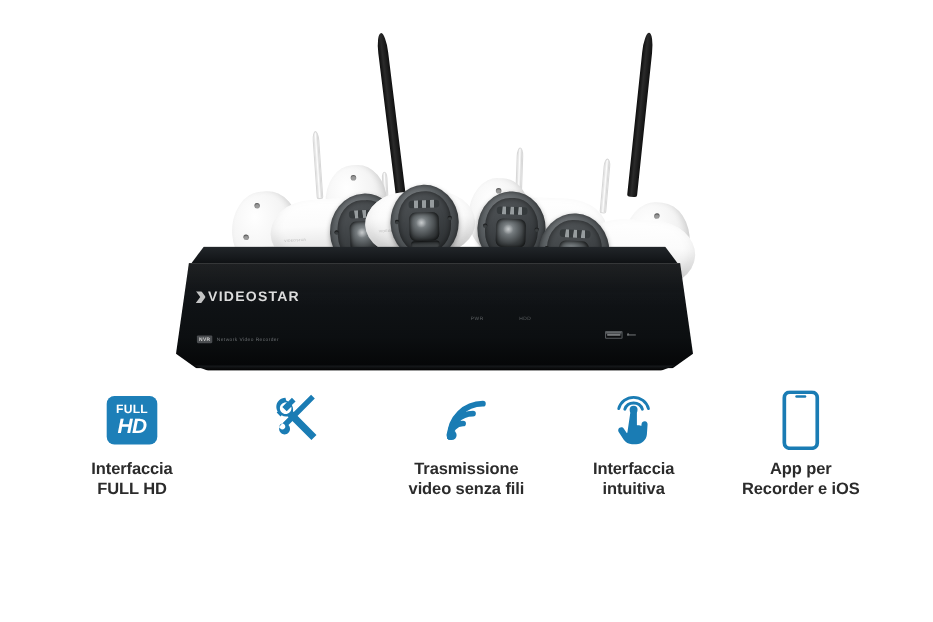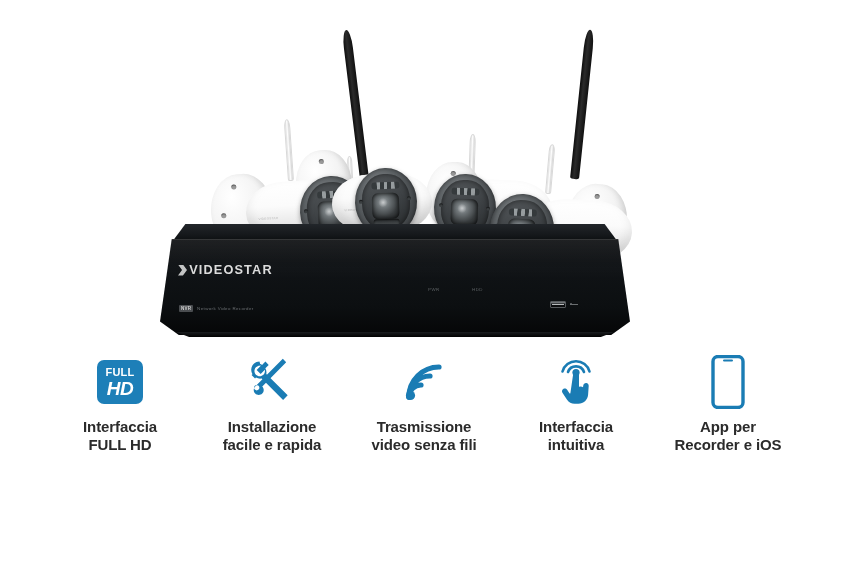--- a/index.html
+++ b/index.html
@@ -511,24 +511,20 @@
           <g fill="#1a7cb4">
 
             <path d="M14.5 4.5 c-4.6 0-8.3 3.7-8.3 8.3 0 1.6 0.45 3.1 1.25 4.35 l-0.9 0.9 3.5 3.5 0.95-0.95 c1.2 0.7 2.6 1.1 4.1 1.1 0.55 0 1.1-0.05 1.6-0.15 l21.4 21.4 4.6-4.6 -21.4-21.4 c0.1-0.5 0.15-1.05 0.15-1.6 0-1.5-0.4-2.9-1.1-4.1 l3.35-3.35 -3.3-3.3 -3.35 3.35 c-0.6-0.35-1.25-0.65-1.9-0.85 z
                      M14.5 8.6 c0.45 0 0.9 0.05 1.3 0.15 l-4.15 4.15 4.0 4.0 4.15-4.15 c0.1 0.4 0.15 0.85 0.15 1.3 0 2.9-2.35 5.25-5.25 5.25 -2.9 0-5.25-2.35-5.25-5.25 0-2.9 2.35-5.25 5.25-5.25 z"></path>
 
             <path d="M41.2 5.2 l-3.4-3.4 -22.6 22.6 -5.0 5.0 c-1.95 1.95-1.95 5.1 0 7.05 1.95 1.95 5.1 1.95 7.05 0 1.95-1.95 1.95-5.1 0-7.05 l5.0-5.0 z
                      M13.6 28.8 c1.05 1.05 1.05 2.75 0 3.8 -1.05 1.05-2.75 1.05-3.8 0 -1.05-1.05-1.05-2.75 0-3.8 1.05-1.05 2.75-1.05 3.8 0 z"></path>
           </g>
         </svg>
       </div>
-      <div class="feature-label">
-        <div>Installazione</div>
-        <div>facile e rapida</div>
-      </div>
     </div>
 
     <div class="feature">
       <div class="feature-icon">
         <svg width="48" height="48" viewBox="0 0 48 48" aria-hidden="true">
           <g fill="none" stroke="#1a7cb4" stroke-linecap="round">
             <path d="M9 39 A30 30 0 0 1 39 9" stroke-width="5.2"></path>
             <path d="M9 39 A21 21 0 0 1 30 18" stroke-width="5.2"></path>
             <path d="M9 39 A12 12 0 0 1 21 27" stroke-width="5.2"></path>
           </g>

